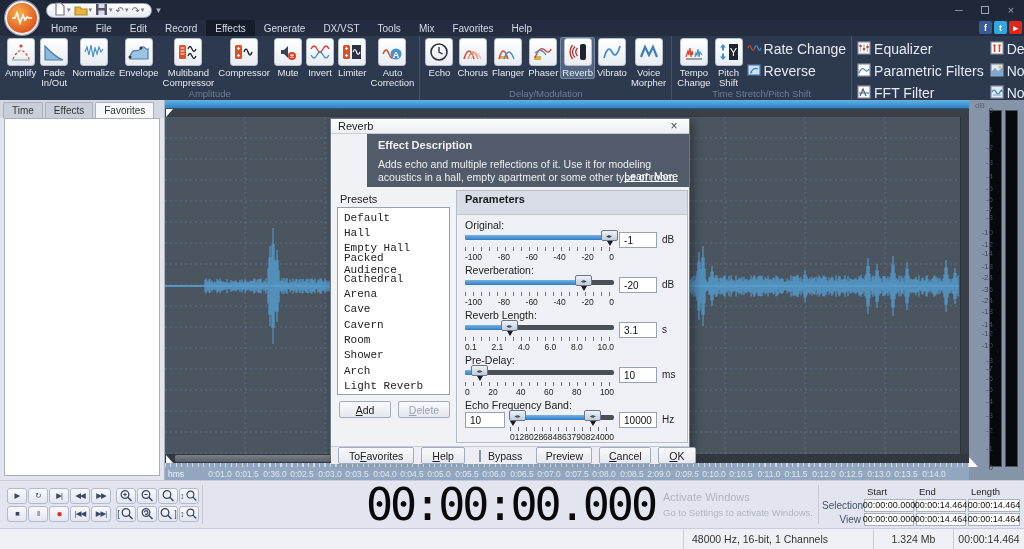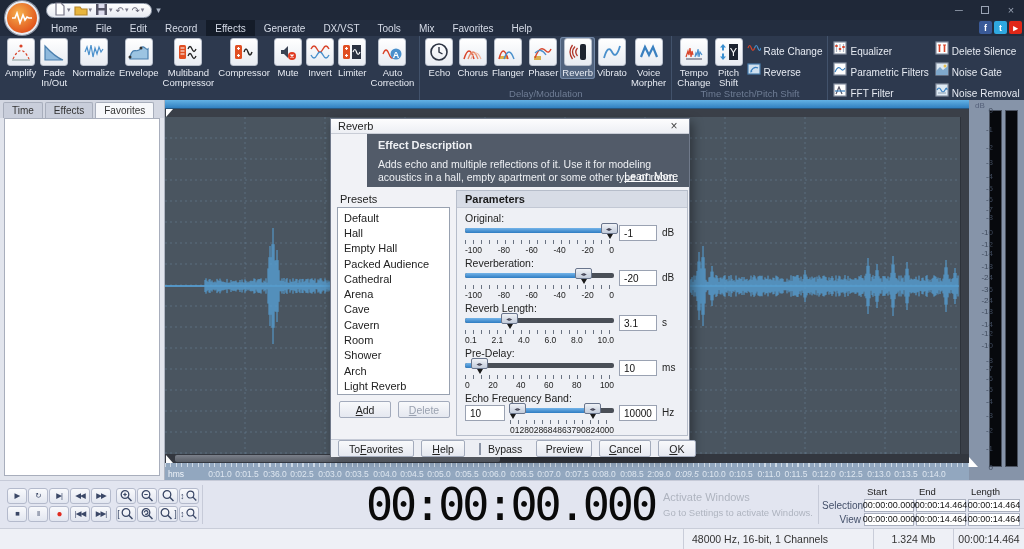--- a/index.html
+++ b/index.html
@@ -38,21 +38,21 @@
   .rgroup-buttons { display:flex; flex:1; align-items:flex-start; }
   .rbtn { display:flex; flex-direction:column; align-items:center; padding:1px 2px; border-radius:3px;
           font-size:9.5px; line-height:9.5px; text-align:center; }
   .rbtn.active { background:#51637e; box-shadow:inset 0 0 0 1px #7388a6; }
   .icobox { width:28px; height:28px; background:linear-gradient(#ffffff,#e8ecf2); border:1px solid #b9c0cc;
             border-radius:3px; display:flex; align-items:center; justify-content:center; margin-bottom:2px; }
   .rbtn-label { max-width:54px; }
   .rgroup-label { text-align:center; color:#6f7d95; font-size:9.5px; height:12px; }
   .rsmall { display:flex; gap:6px; padding:4px 2px 0; }
   .rsmall-col { display:flex; flex-direction:column; gap:5px; }
-  .rsmall-btn { display:flex; align-items:flex-end; gap:3px; font-size:10px; white-space:nowrap; }
+  .rsmall-btn { display:flex; align-items:flex-start; gap:3px; font-size:14px; white-space:nowrap; }
 
   
   .main { flex:1; display:flex; min-height:0; }
   .sidepanel { width:165px; background:#e2e5ed; display:flex; flex-direction:column; border-right:1px solid #b0b6c3; }
   .tabs { display:flex; height:18px; background:#d3d7e2; padding:2px 0 0 1px; }
   .tab { padding:0 8px; font-size:10px; border:1px solid #a8aebc; border-bottom:none; background:#c9cedb;
          color:#333; margin-left:2px; border-radius:2px 2px 0 0; display:flex; align-items:center; }
   .tab.active { background:#f7f8fb; }
   .side-content { flex:1; background:#fff; border:1px solid #a8aebc; margin:0 4px 4px 4px; }
 
@@ -113,27 +113,27 @@
   .dlg-title { height:18px; background:linear-gradient(#fdfdfe,#edeff4); display:flex; align-items:center;
                padding:0 7px; font-size:11px; color:#222; border-bottom:1px solid #c9cdd6; }
   .dlg-close { margin-left:auto; width:16px; text-align:center; color:#444; font-size:12px; }
   .dlg-desc { background:#525b69; color:#eef0f4; padding:5px 11px 3px; font-size:10.5px; position:relative; height:59px; line-height:13px;margin-left:36px; }
   .dlg-desc .desc-title { font-weight:bold; font-size:11px; display:block; margin-bottom:6px; }
   .learn-more { position:absolute; right:11px; bottom:4px; text-decoration:underline; color:#fff; }
   .dlg-body { flex:1; display:flex; padding:3px 6px; gap:6px; }
   .presets-col { width:122px; display:flex; flex-direction:column; }
   .presets-label { font-size:11px; padding:3px 3px 2px; color:#222; }
   .listbox { height:188px; background:#fff; border:1px solid #98a1b0; font-size:11px; padding:2px 0; overflow:hidden; }
-  .listbox .item { padding:0 6px; height:15.3px; display:flex; align-items:center; color:#222; }
+  .listbox .item { padding:0 6px; height:15.3px; display:flex; align-items:center; color:#222;font-family:Liberation Mono, monospace; }
   .preset-btns { display:flex; gap:7px; margin-top:6px; padding-left:2px; }
   .btn { background:linear-gradient(#f8f9fb,#e5e8f0); border:1px solid #a3abbc; border-radius:2px; font-size:10.5px;
          height:17px; display:flex; align-items:center; justify-content:center; padding:0 10px; color:#222; white-space:nowrap; }
   .btn.disabled { color:#9aa2b0; }
   .params-panel { flex:1; border:1px solid #b6bdca; background:#eef0f5; display:flex; flex-direction:column; }
-  .params-header { height:17px; background:#d7dce6; border-bottom:1px solid #c2c8d4; font-weight:bold; font-size:11px; padding:2px 8px; color:#1a1a1a; }
+  .params-header { height:24px; background:#d7dce6; border-bottom:1px solid #c2c8d4; font-weight:bold; font-size:11px; padding:2px 8px; color:#1a1a1a; }
   .params-body { padding:2px 8px 0; }
   .prow-label { font-size:10.5px; color:#222; margin-top:2px; }
   .prow { display:flex; align-items:flex-start; gap:5px; margin-top:1px; }
   .scol { flex:1; }
   .slider { position:relative; height:11px; }
   .track { position:absolute; top:3px; left:0; right:0; height:5px; border-radius:2px; background:#4a4f57; }
   .fill { position:absolute; top:0; bottom:0; background:linear-gradient(#74b4e9,#2e7cc2); border-radius:2px; }
   .handle { position:absolute; top:-2px; width:17px; height:11px; display:flex; align-items:center; justify-content:center;
             border:1px solid #69758c; background:linear-gradient(#eff2f7,#c3ccdb); border-radius:2px; font-size:6px; color:#445;
             letter-spacing:0; z-index:2; }
@@ -313,20 +313,21 @@
             <span class="icobox">
               <svg width="22" height="22" viewBox="0 0 22 22" fill="none" stroke-width="1.2">
                 <path d="M2 13 q3 -8 6 0 t6 0 q1.5 -4 3 -2" stroke="#d9442a" stroke-width="1.3"></path>
                 <circle cx="15" cy="13" r="5.5" fill="#4a90cc" stroke="none"></circle>
                 <text x="15" y="16.5" font-size="9" fill="#fff" text-anchor="middle" font-weight="bold" font-family="sans-serif" stroke="none">A</text>
               </svg>
             </span>
             <span class="rbtn-label">Auto Correction</span>
           </div>
         </div>
+        <div class="rgroup-label">Amplitude</div>
       </div>
       <div class="rgroup">
         <div class="rgroup-buttons">
           <div class="rbtn">
             <span class="icobox">
               <svg width="22" height="22" viewBox="0 0 22 22" fill="none" stroke-width="1.2">
                 <circle cx="11" cy="11" r="8" stroke="#2b3342" stroke-width="1.6"></circle>
                 <path d="M11 6v5l3.5 2" stroke="#2b3342" stroke-width="1.4"></path>
               </svg>
             </span>

